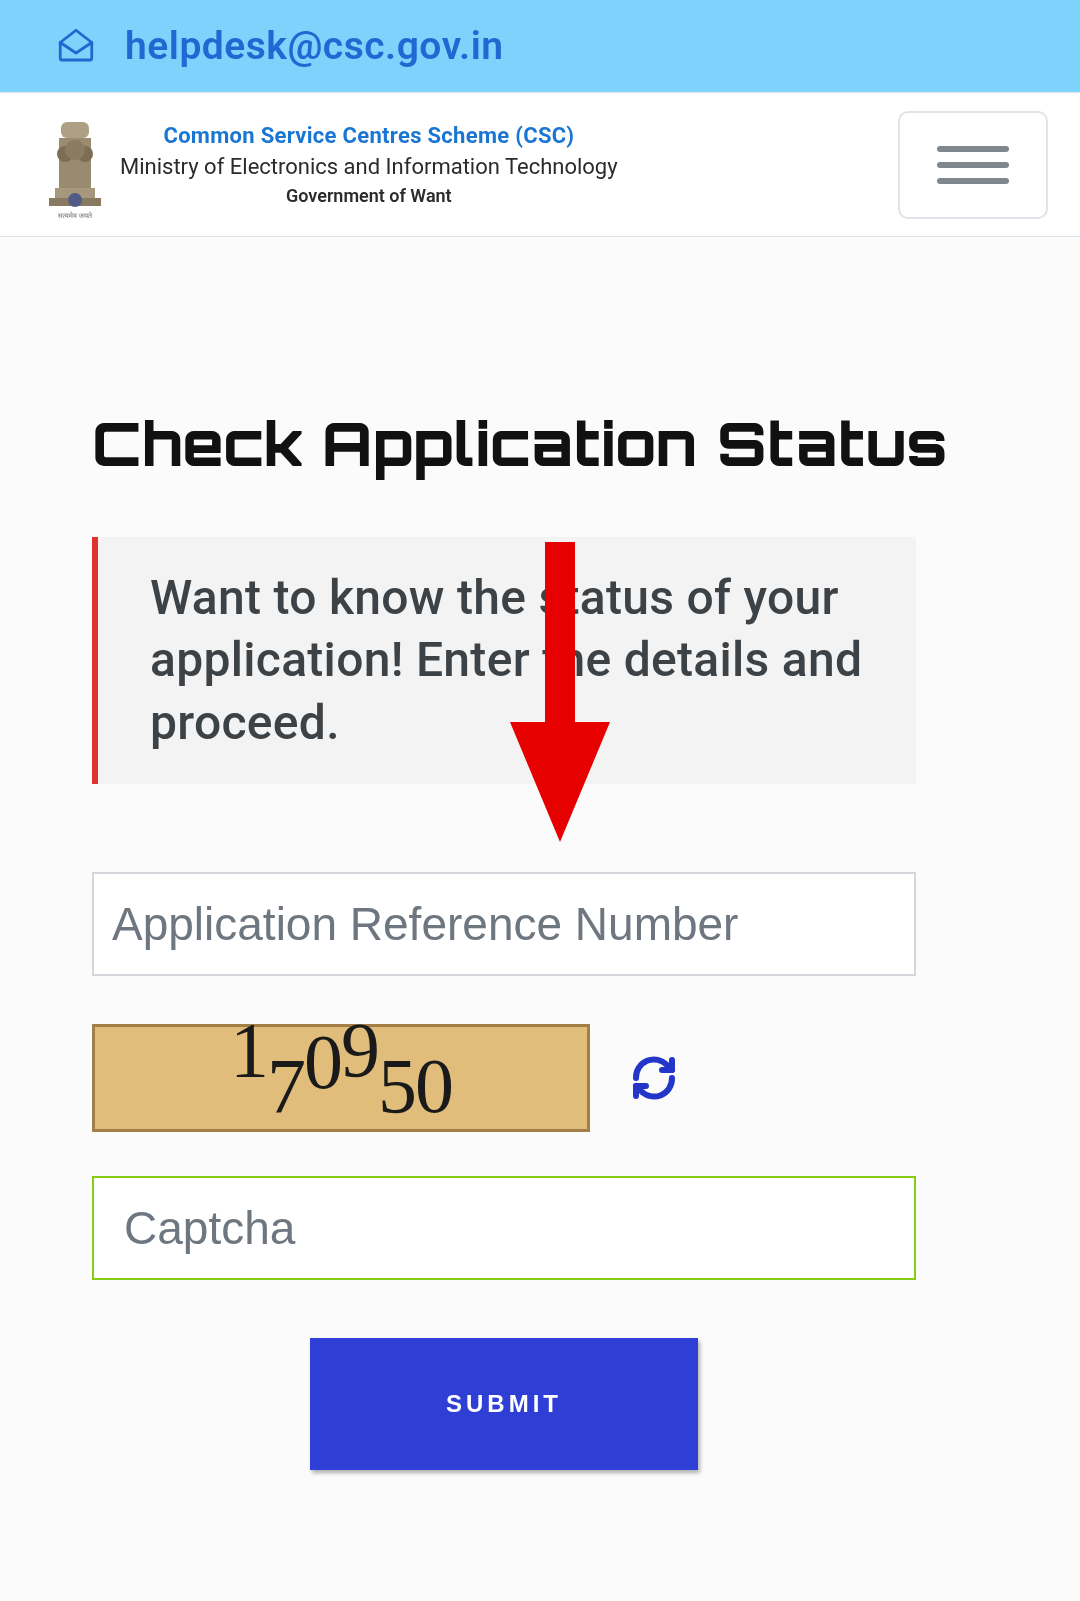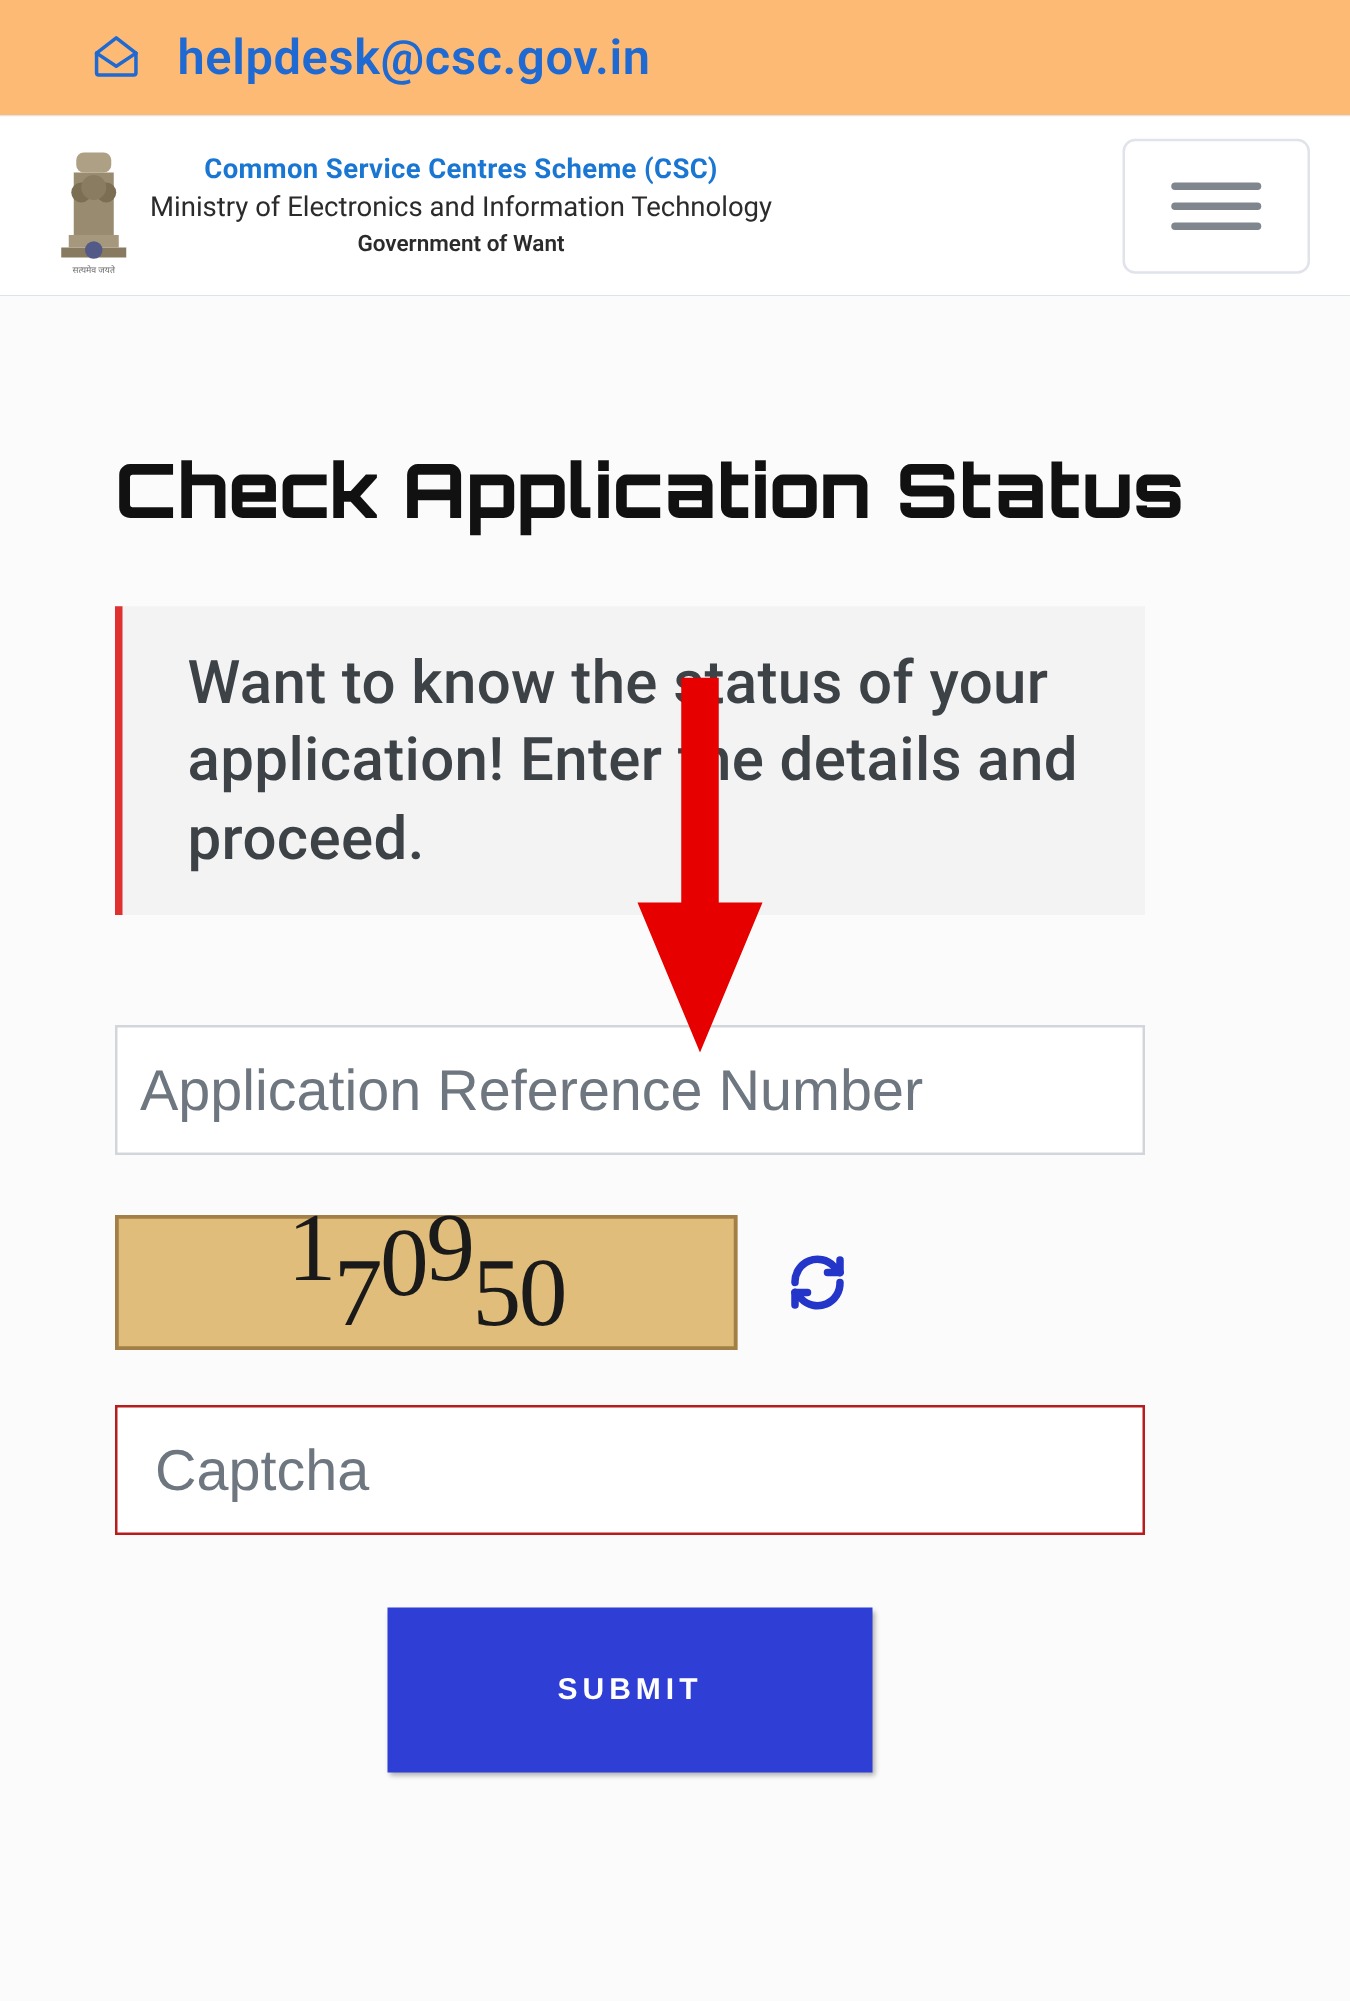--- a/index.html
+++ b/index.html
@@ -1,25 +1,25 @@
 <!DOCTYPE html>
 <html><head>
 <meta charset="utf-8">
 <style>
   * { box-sizing: border-box; margin: 0; padding: 0; }
   html, body { width: 1080px; height: 1601px; font-family: -apple-system, Segoe UI, Roboto, Arial, sans-serif; background: #fff; }
   body { position: relative; overflow: hidden; }
 
   
   .topbar {
-    background: #fdba74;
+    background: #7dd3fc;
     height: 92px;
     display: flex;
     align-items: center;
-    padding-left: 72px;
+    padding-left: 55px;
     border-bottom: 1px solid rgba(0,0,0,0);
   }
   .mail-block { display: flex; align-items: center; gap: 28px; }
   .mail-icon { width: 42px; height: 42px; color:#1e69d2; }
   .mail-icon svg { width: 100%; height: 100%; display:block; }
   .mail-link {
     color: #1e69d2;
     font-size: 39px;
     font-weight: 600;
     letter-spacing: .5px;
@@ -64,21 +64,21 @@
   .page {
     background:#fbfbfc;
     padding: 48px 92px 0 92px;
     height: calc(100% - 92px - 145px);
   }
   .title {
     font-size: 60px;
     font-weight: 800;
     color:#111;
     letter-spacing: .5px;
-    margin-top: 68px;
+    margin-top: 120px;
     font-family: 'Orbitron', 'Segoe UI', Arial, sans-serif;
   }
 
   .instruction {
     margin-top: 56px;
     background:#f3f3f4;
     border-left: 6px solid #e03131;
     padding: 30px 52px;
     width: 824px;
   }
@@ -128,21 +128,21 @@
     width: 48px; height: 48px;
     background:none; border:none; cursor:pointer;
     color:#2435c9;
   }
   .refresh-btn svg { width:100%; height:100%; display:block; }
 
   .captcha-input {
     margin-top: 44px;
     width: 824px;
     height: 104px;
-    border: 2px solid #b91c1c;
+    border: 2px solid #84cc16;
     background:#fff;
     font-size: 46px;
     color:#6e7680;
     padding: 0 30px;
     outline:none;
   }
   .captcha-input::placeholder { color:#6e7680; }
 
   .submit-wrap { width:824px; display:flex; justify-content:center; margin-top: 58px; }
   .submit-btn {

